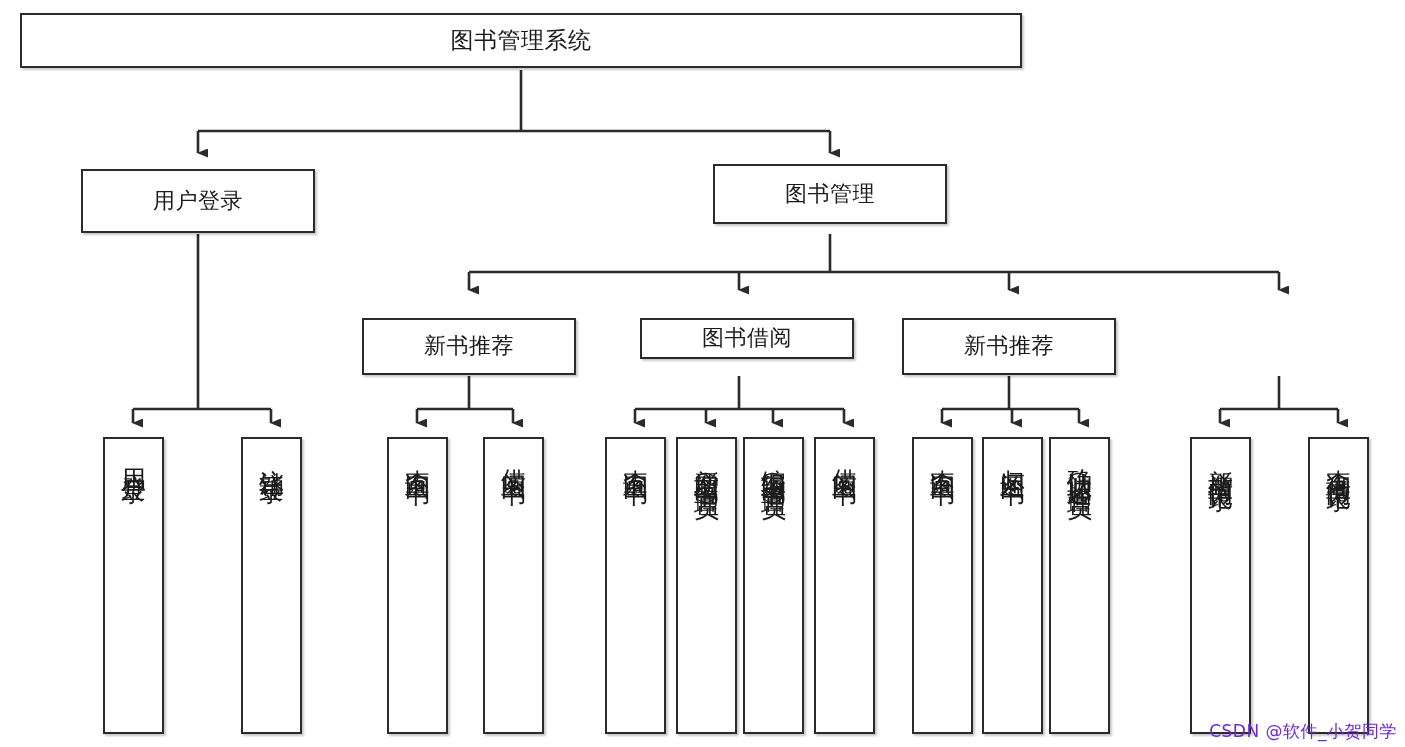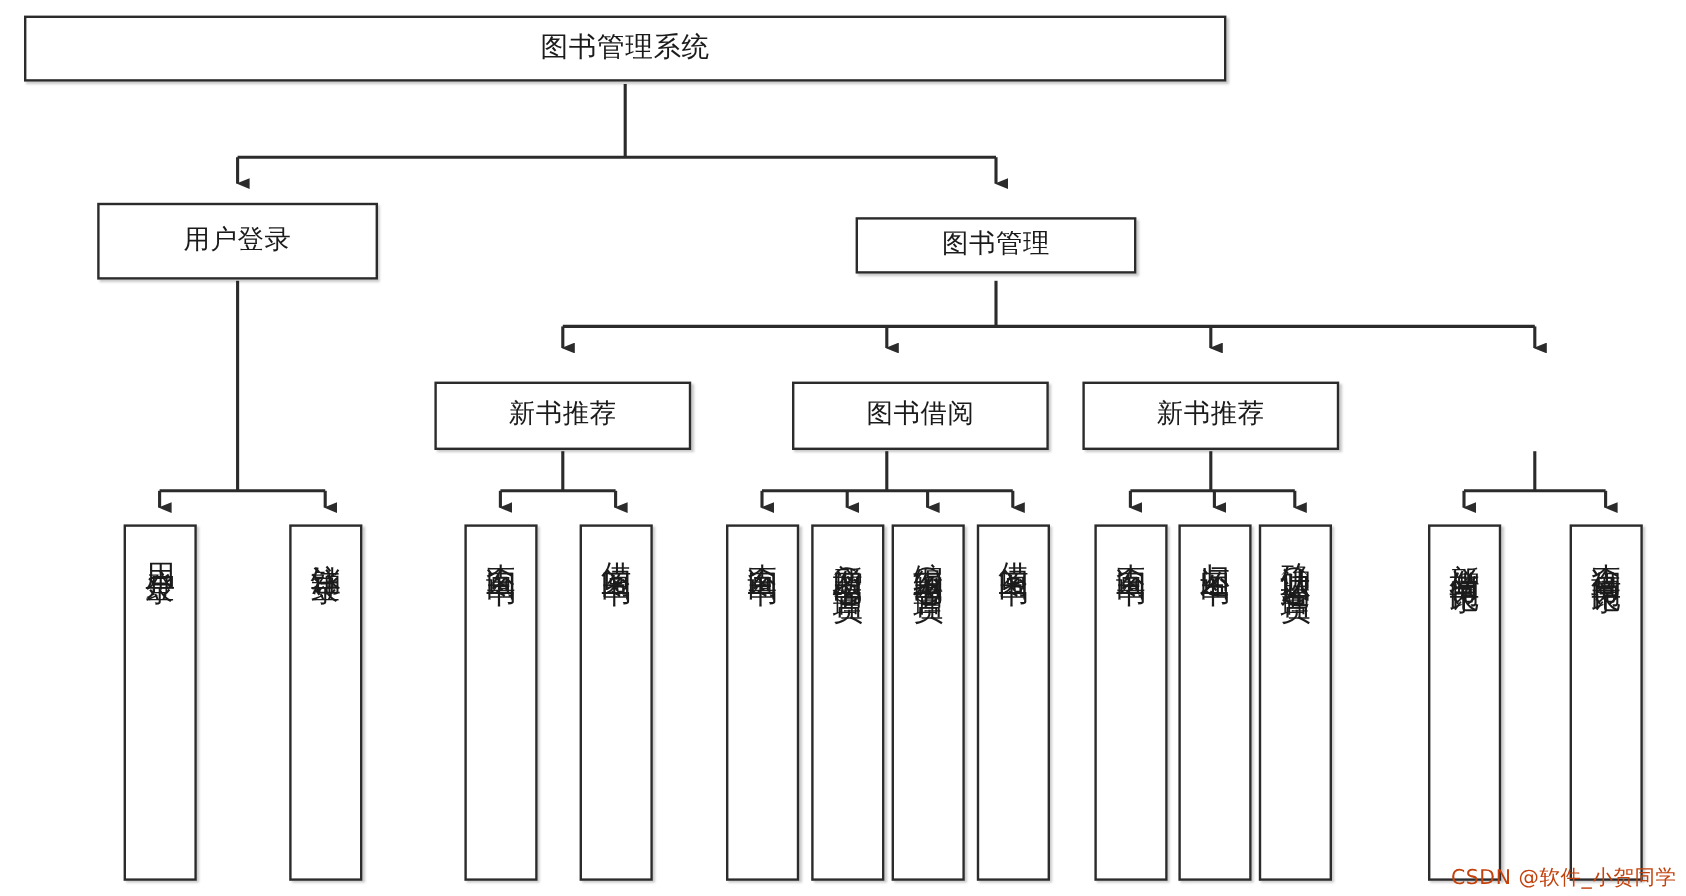--- a/index.html
+++ b/index.html
@@ -59,21 +59,21 @@
     line-height:1.0;
     letter-spacing:4px;
     white-space:nowrap;
   }
   
   #watermark{
     position:absolute;
     right:8px;
     bottom:4px;
     font-size:17px;
-    color:#c2410c;
+    color:#6d28d9;
     letter-spacing:0.5px;
     white-space:nowrap;
     z-index:5;
   }
 </style>
 </head>
 <body>
 
 <div id="diagram">
 
@@ -128,29 +128,29 @@
   </svg>
 
   <div class="node h root" style="left:20px; top:13px; width:1002px; height:55px;">
     <span class="label">图书管理系统</span>
   </div>
 
   <div class="node h" style="left:81px; top:169px; width:234px; height:64px;">
     <span class="label">用户登录</span>
   </div>
 
-  <div class="node h" style="left:713px; top:181px; width:234px; height:47px;">
+  <div class="node h" style="left:713px; top:164px; width:234px; height:60px;">
     <span class="label">图书管理</span>
   </div>
 
   <div class="node h" style="left:362px; top:318px; width:214px; height:57px;">
     <span class="label">新书推荐</span>
   </div>
 
-  <div class="node h" style="left:660px; top:318px; width:214px; height:57px;">
+  <div class="node h" style="left:640px; top:318px; width:214px; height:41px;">
     <span class="label">图书借阅</span>
   </div>
 
   <div class="node h" style="left:902px; top:318px; width:214px; height:57px;">
     <span class="label">新书推荐</span>
   </div>
 
 
   <div class="node v" style="left:103px; top:437px; width:61px; height:297px;">
     <span class="label">用户登录</span>

